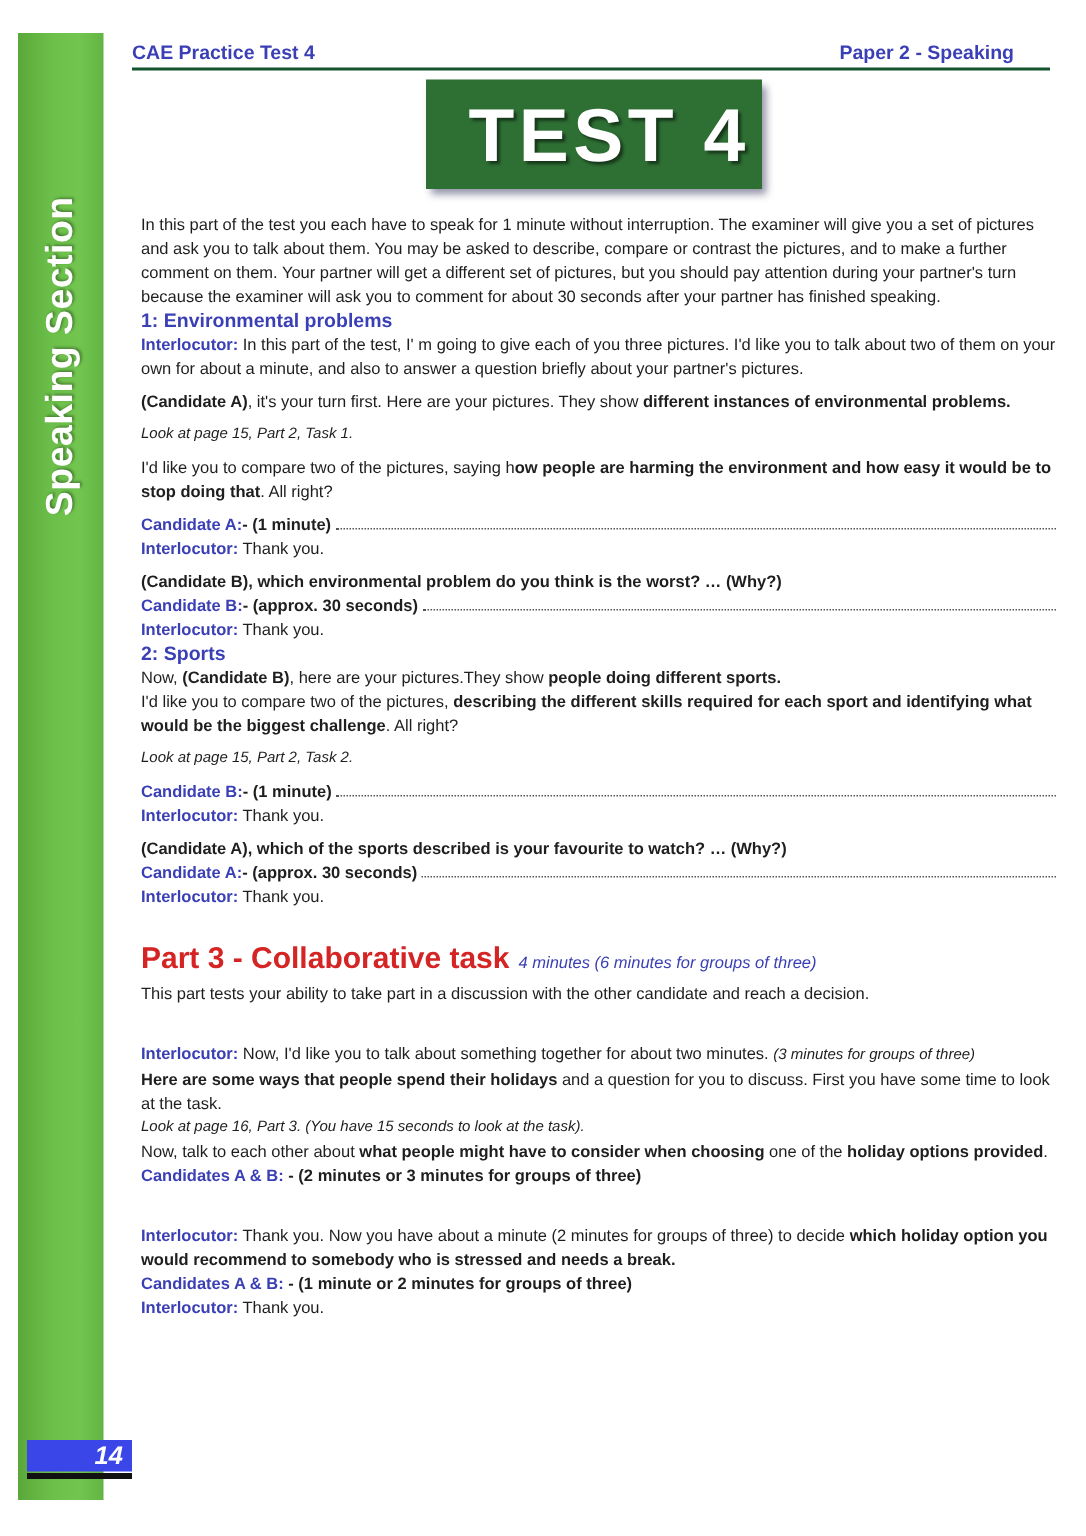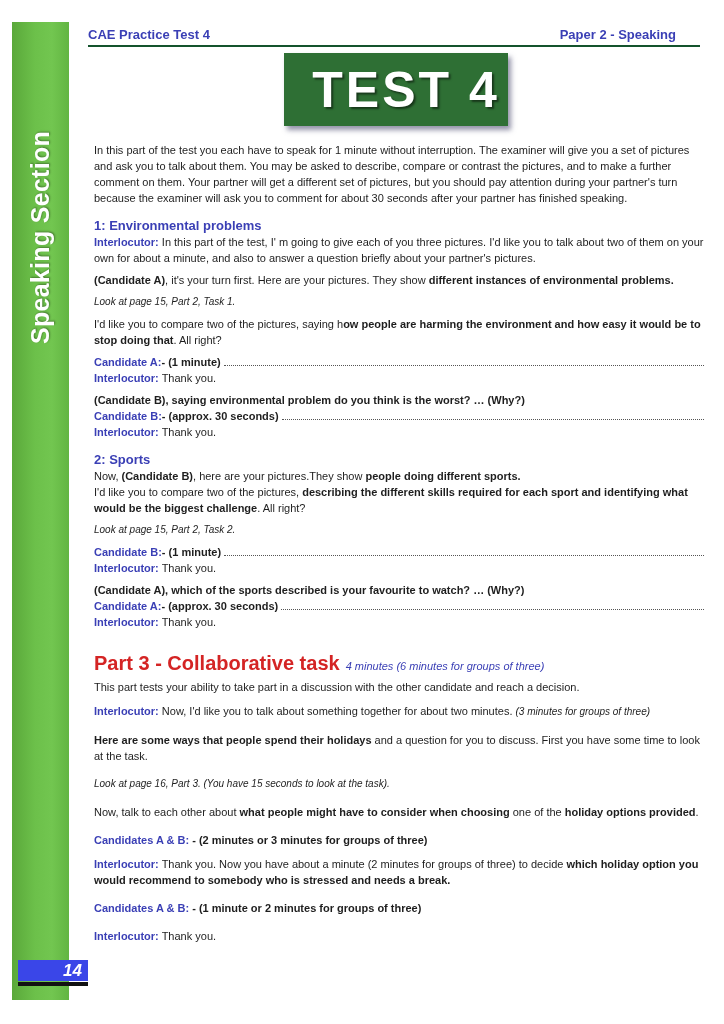--- a/index.html
+++ b/index.html
@@ -17,21 +17,21 @@
     .content { position: absolute; left: 94px; top: 138px; width: 610px; font-size: 11px; line-height: 16px; }
     .part-title { color: #d42424; font-size: 20px; font-weight: bold; margin: 0; line-height: 26px; }
     .part-sub { color: #3a3fb5; font-style: italic; font-size: 11px; font-weight: normal; margin-left: 6px; }
     p { margin: 0; }
     .sec-head { color: #3a3fb5; font-weight: bold; font-size: 13px; line-height: 16px; }
     .lbl { color: #3a3fb5; font-weight: bold; }
     .b { font-weight: bold; }
     .it { font-style: italic; font-size: 10px; }
     .dots { display: flex; align-items: baseline; }
     .dots .fill { flex: 1; border-bottom: 1px dotted #555; margin-left: 3px; height: 10px; }
-    .mt4 { margin-top: 4px; } .mt6 { margin-top: 6px; } .mt8 { margin-top: 8px; } .mt12 { margin-top: 12px; } .mt20 { margin-top: 20px; }
+    .mt4 { margin-top: 4px; } .mt6 { margin-top: 6px; } .mt8 { margin-top: 24px; } .mt12 { } .mt20 { margin-top: 20px; }
   </style>
 </head>
 <body>
 
 <div class="sidebar"></div>
 <div class="sidebar-label">
     <span>Speaking Section</span>
   </div>
 <div class="page-num">14</div>
 <div class="page-num-shadow"></div>
@@ -52,21 +52,21 @@
   <p><span class="lbl">Interlocutor:</span><span> In this part of the test, I' m going to give each of you three pictures. I'd like you to talk about two of them on your own for about a minute, and also to answer a question briefly about your partner's pictures.</span></p>
   <p class="mt6"><span class="b">(Candidate A)</span><span>, it's your turn first. Here are your pictures. They show </span><span class="b">different instances of environmental problems.</span></p>
   <p class="it mt6">Look at page 15, Part 2, Task 1.</p>
   <p class="mt6"><span>I'd like you to compare two of the pictures, saying h</span><span class="b">ow people are harming the environment and how easy it would be to stop doing that</span><span>. All right?</span></p>
   <div class="dots mt6">
       <span class="lbl">Candidate A:</span>
       <span class="b"> - (1 minute)</span>
       <span class="fill"></span>
     </div>
   <p><span class="lbl">Interlocutor:</span><span> Thank you.</span></p>
-  <p class="b mt6">(Candidate B), saying environmental problem do you think is the worst? … (Why?)</p>
+  <p class="b mt6">(Candidate B), which environmental problem do you think is the worst? … (Why?)</p>
   <div class="dots">
       <span class="lbl">Candidate B:</span>
       <span class="b"> - (approx. 30 seconds)</span>
       <span class="fill"></span>
     </div>
   <p><span class="lbl">Interlocutor:</span><span> Thank you.</span></p>
 
   <p class="sec-head mt12">2: Sports</p>
   <p><span>Now, </span><span class="b">(Candidate B)</span><span>, here are your pictures.They show </span><span class="b">people doing different sports.</span></p>
   <p><span>I'd like you to compare two of the pictures, </span><span class="b">describing the different skills required for each sport and identifying what would be the biggest challenge</span><span>. All right?</span></p>

